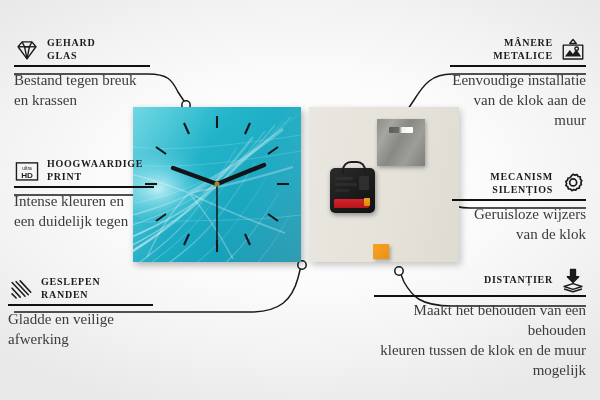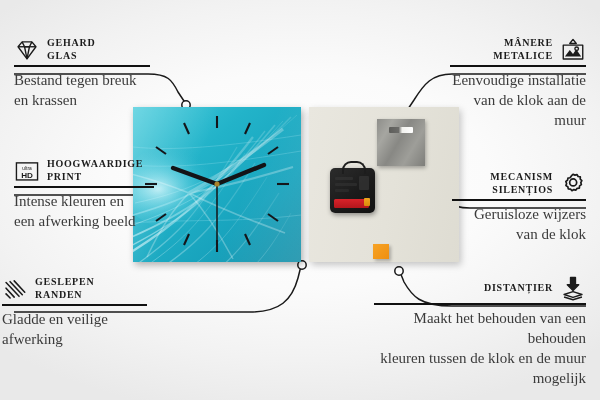--- a/index.html
+++ b/index.html
@@ -248,25 +248,25 @@
         <text x="16" y="24" text-anchor="middle" font-family="Liberation Sans, sans-serif" font-size="10" font-weight="bold" fill="#1b1b1b">HD</text>
       </svg>
       <div class="ttl">
         <div>HOOGWAARDIGE</div>
         <div>PRINT</div>
       </div>
     </div>
     <div class="rule"></div>
     <div class="sub">
       <div>Intense kleuren en</div>
-      <div>een afwerking beeld</div>
-    </div>
-  </div>
-
-  <div class="feat left" style="left:2px;top:276px;width:145px;">
+      <div>een duidelijk tegen</div>
+    </div>
+  </div>
+
+  <div class="feat left" style="left:8px;top:276px;width:145px;">
     <div class="head">
       <svg class="ico" viewBox="0 0 32 32">
         <g stroke="#1b1b1b" stroke-width="1.9" stroke-linecap="round">
           <line x1="5" y1="8" x2="21" y2="25"></line>
           <line x1="10" y1="7" x2="25" y2="23"></line>
           <line x1="15" y1="6" x2="28" y2="20"></line>
           <line x1="5" y1="15" x2="15" y2="26"></line>
           <line x1="5" y1="22" x2="10" y2="27"></line>
         </g>
       </svg>
@@ -319,21 +319,21 @@
         </g>
       </svg>
     </div>
     <div class="rule"></div>
     <div class="sub">
       <div>Eenvoudige installatie</div>
       <div>van de klok aan de muur</div>
     </div>
   </div>
 
-  <div class="feat right" style="left:374px;top:275px;width:212px;">
+  <div class="feat right" style="left:374px;top:267px;width:212px;">
     <div class="head">
       <div class="ttl">
         <div>DISTANȚIER</div>
       </div>
       <svg class="ico" viewBox="0 0 32 32">
         <g fill="none" stroke="#1b1b1b" stroke-width="1.8" stroke-linejoin="round">
           <path d="M13,3 L19,3 L19,12 L23,12 L16,19 L9,12 L13,12 Z" fill="#1b1b1b"></path>
           <path d="M16,20.5 L27,24 L16,27.5 L5,24 Z"></path>
           <path d="M5,27 L16,30.5 L27,27"></path>
         </g>

